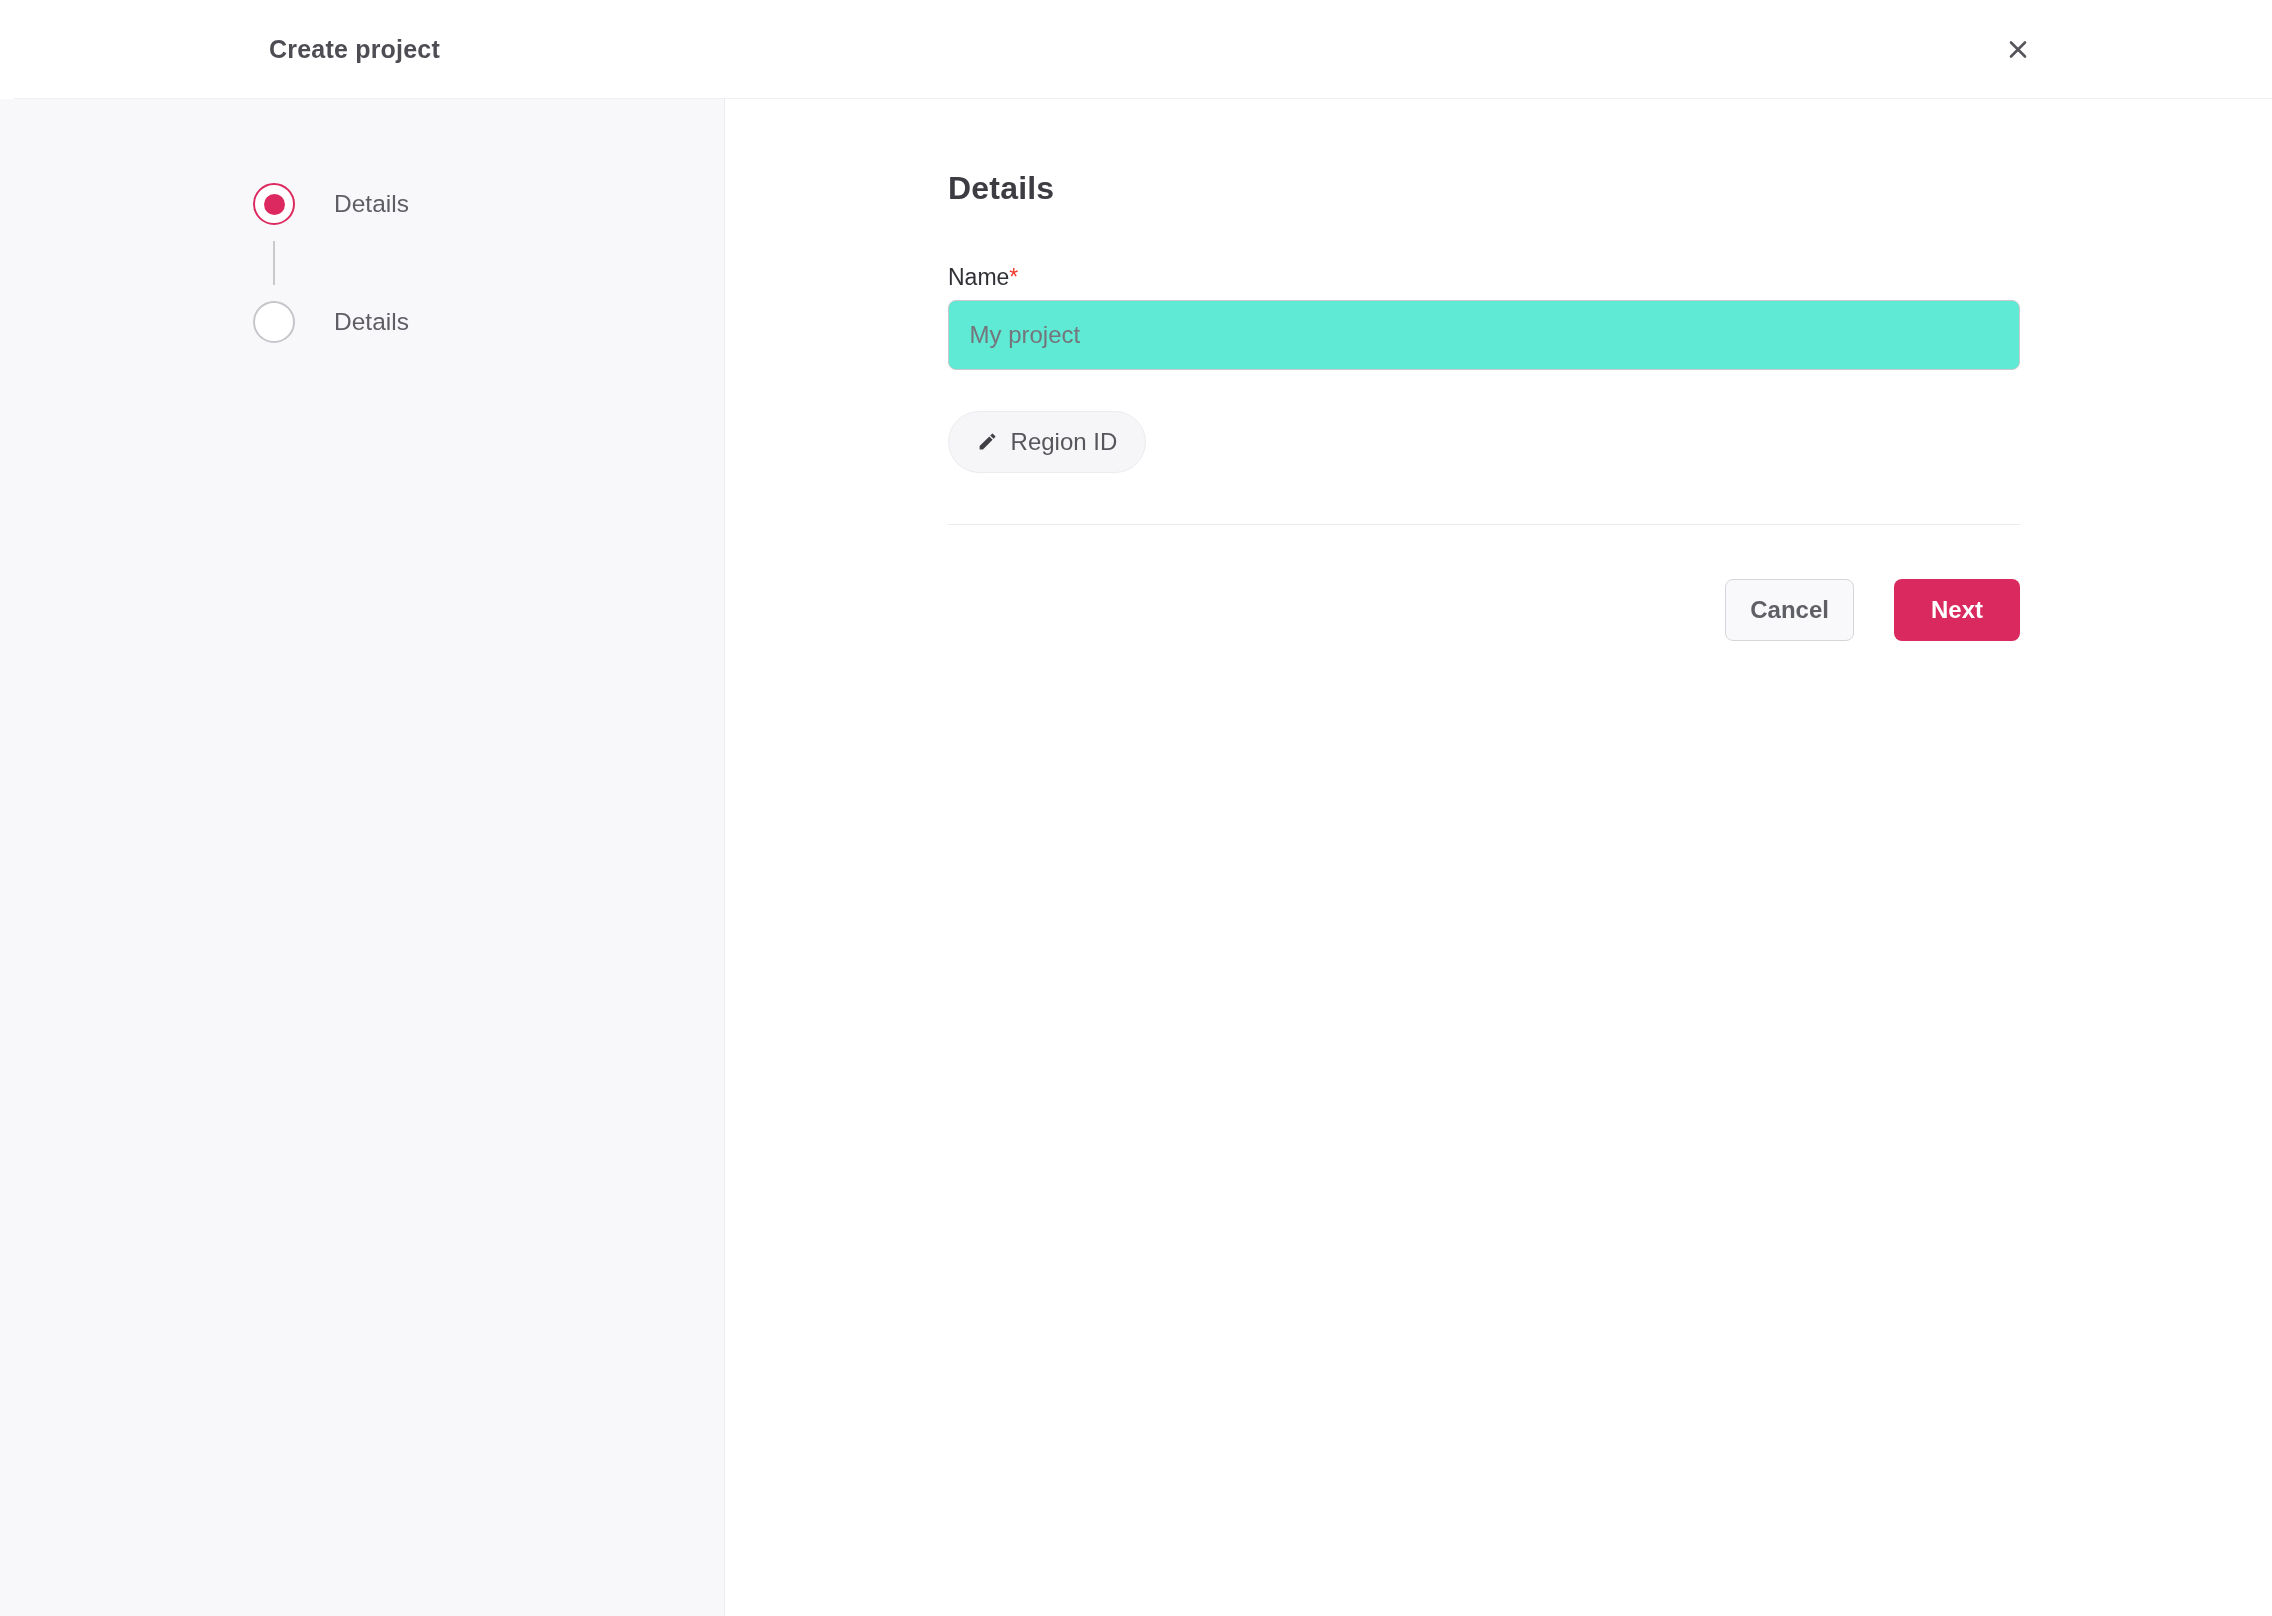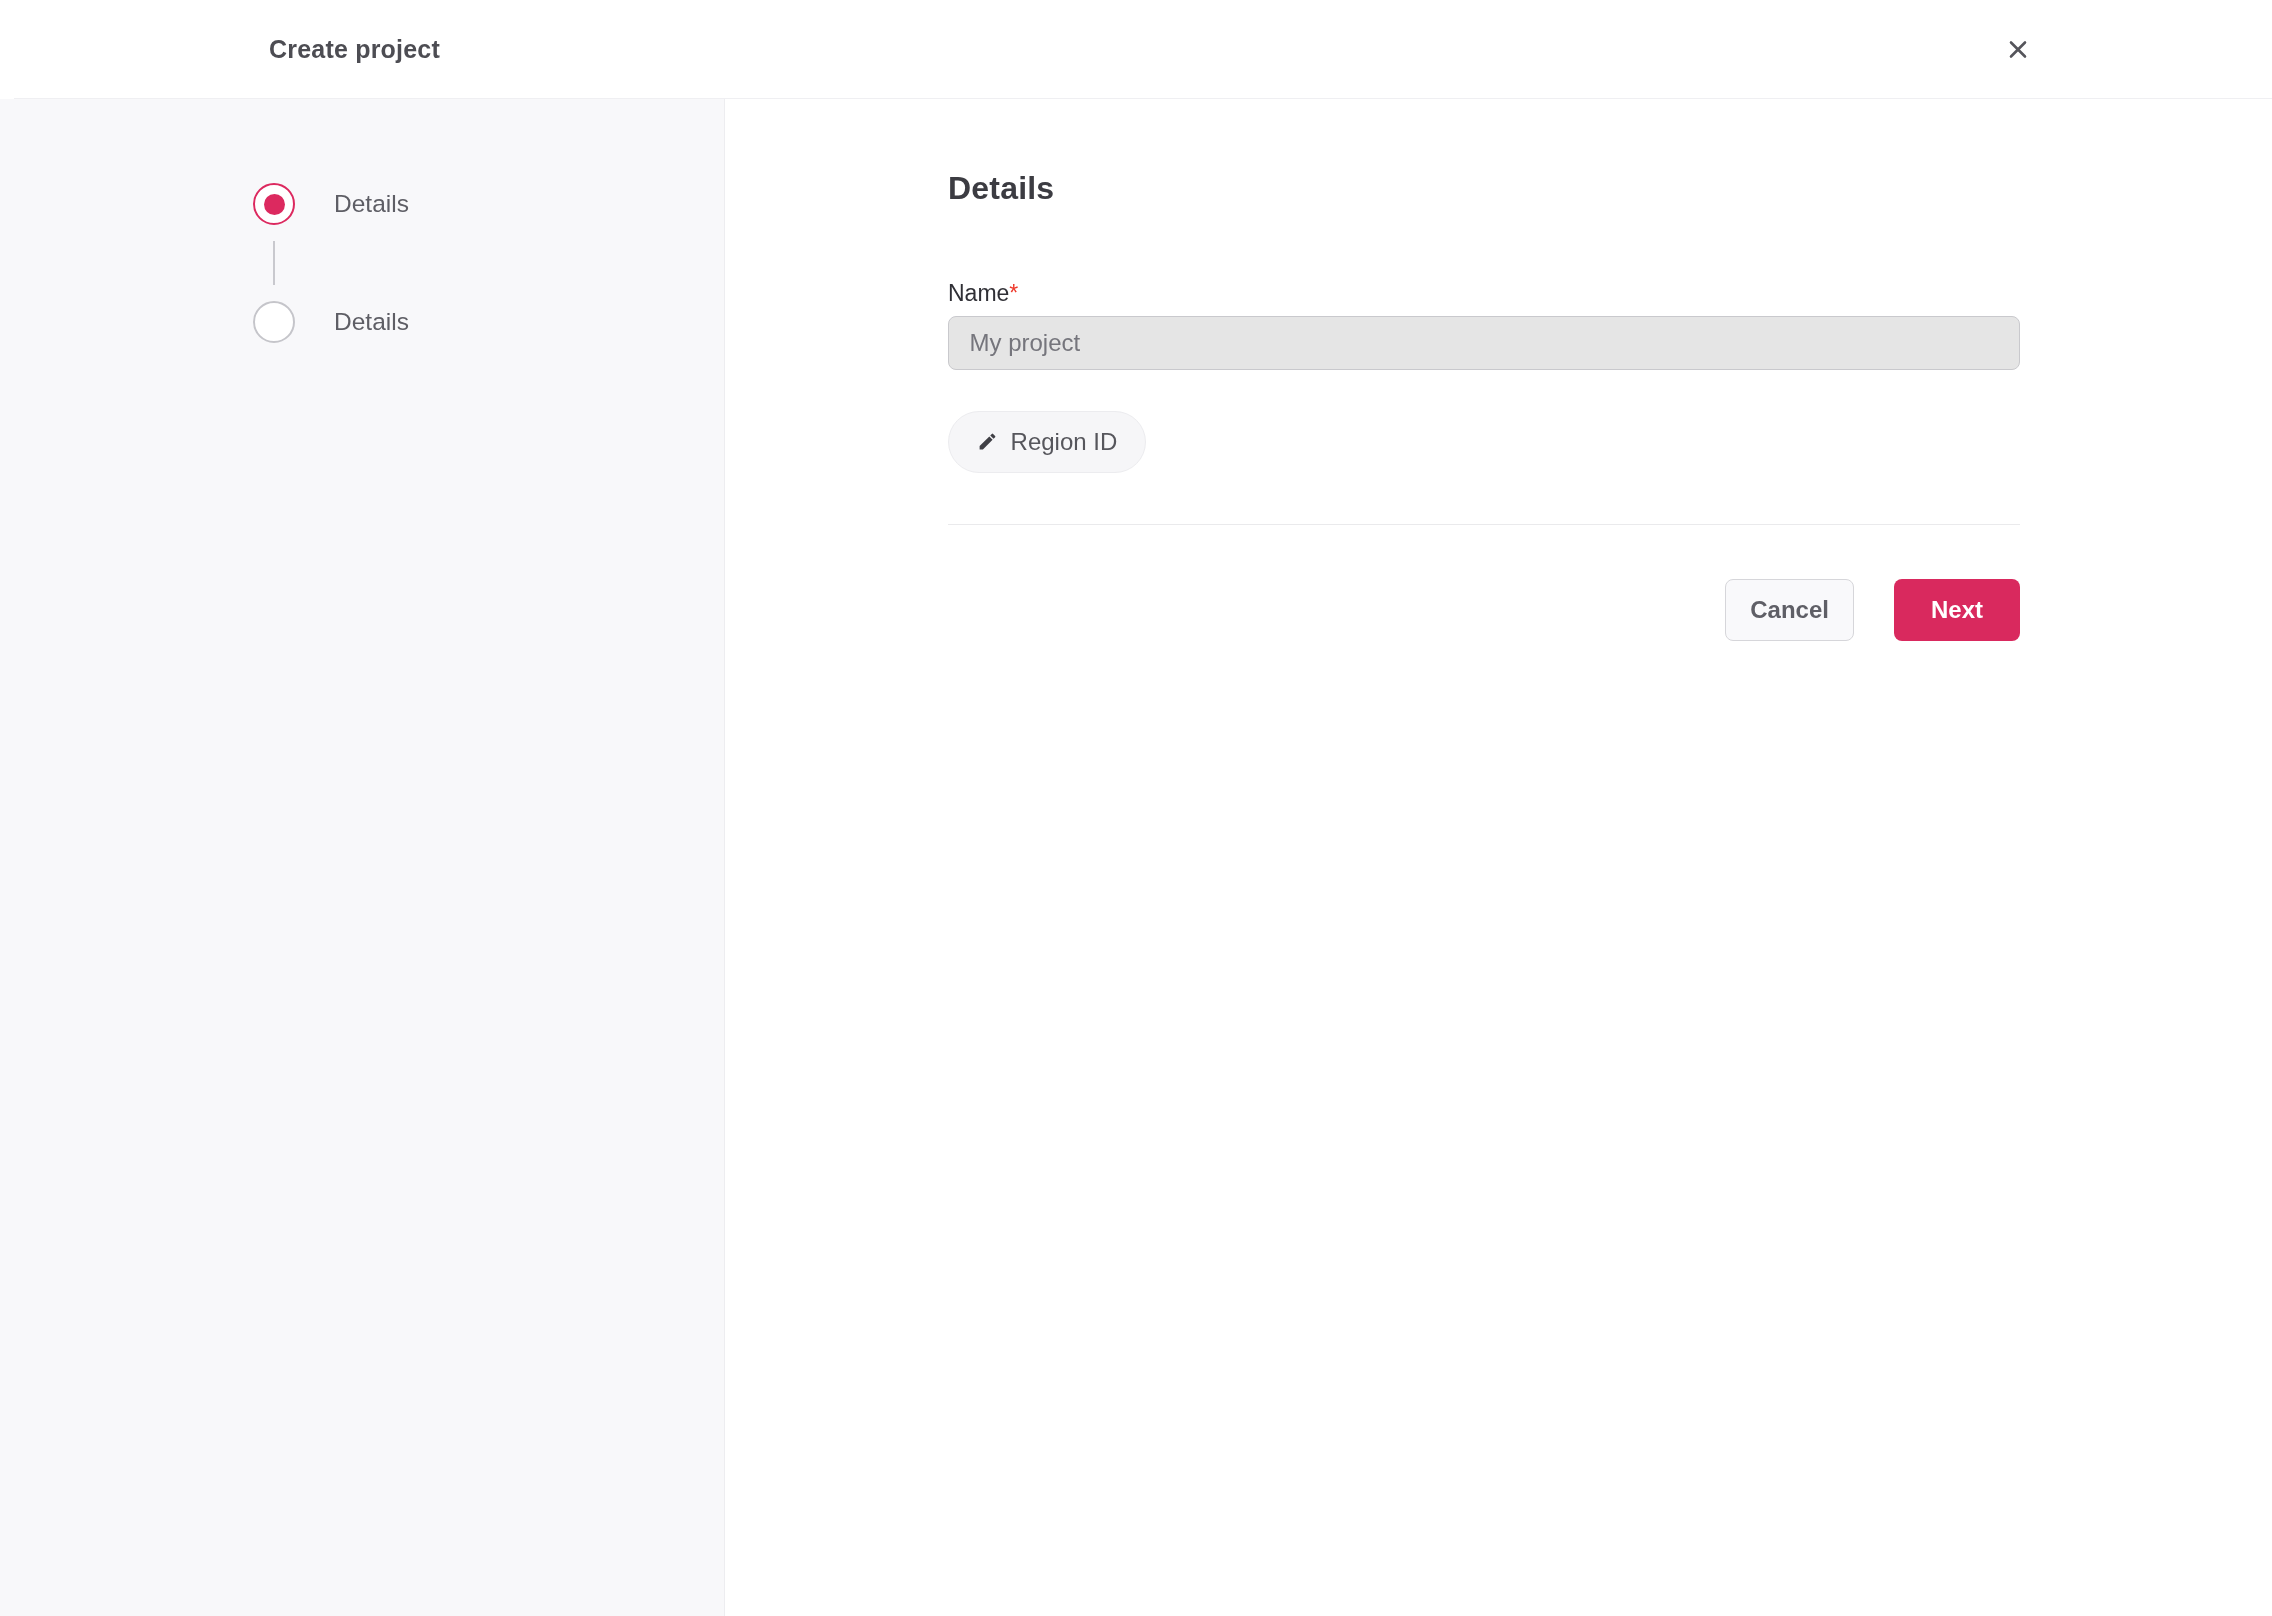--- a/index.html
+++ b/index.html
@@ -31,25 +31,25 @@
   .step-circle.active{border:2.4px solid #dc295f;}
   .step-circle.idle{border:2.4px solid #c5c5ca;}
   .step-dot{width:21px;height:21px;border-radius:50%;background:#dc295f;}
   .step-label{font-size:24.5px;color:#5e5e65;}
   .connector{width:1.6px;height:44px;background:#c9c9ce;margin:16px 0 16px 20px;}
   
   .main{position:absolute;left:725px;top:99px;right:0;bottom:0;background:#ffffff;
     padding:70px 0 0 223px;box-sizing:border-box;}
   .content{width:1072px;}
   .heading{margin:0;font-size:32px;line-height:38px;font-weight:600;color:#3c3c42;letter-spacing:0.2px;}
-  .field-label{margin-top:72px;font-size:23px;line-height:28px;color:#303036;}
+  .field-label{margin-top:56px;font-size:23px;line-height:28px;color:#303036;}
   .req{color:#ee392b;}
   .name-input{
-    display:block;margin-top:8.7px;width:100%;height:54px;box-sizing:border-box;
-    border:1.6px solid #c9c9cd;border-radius:8px;background:#e5e5e5;
+    display:block;margin-top:8.7px;width:100%;height:70px;box-sizing:border-box;
+    border:1.6px solid #c9c9cd;border-radius:8px;background:#5eead4;
     padding:0 20.5px;font-size:24px;color:#75757c;font-family:inherit;outline:none;
   }
   .pill{
     margin-top:41px;display:inline-flex;align-items:center;gap:12.6px;height:62px;
     padding:0 28px;background:#f6f6f8;border:1.6px solid #ececef;border-radius:32px;
     font-size:24px;color:#56565c;font-family:inherit;cursor:pointer;box-sizing:border-box;
   }
   .pencil{flex:0 0 auto;}
   .divider{margin-top:51px;height:1.6px;background:#eaeaec;border:none;width:100%;}
   .footer{margin-top:54px;display:flex;justify-content:flex-end;gap:40px;}

